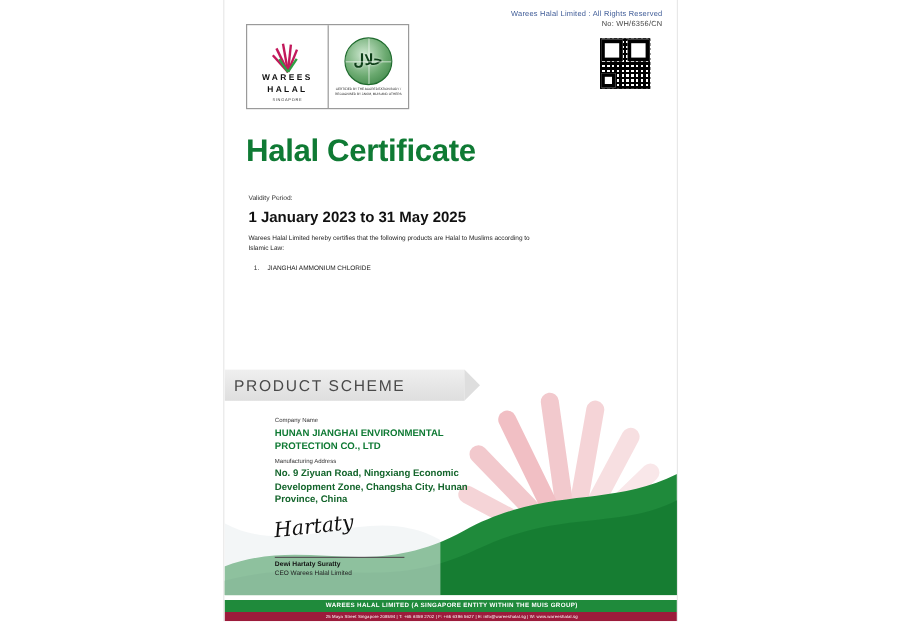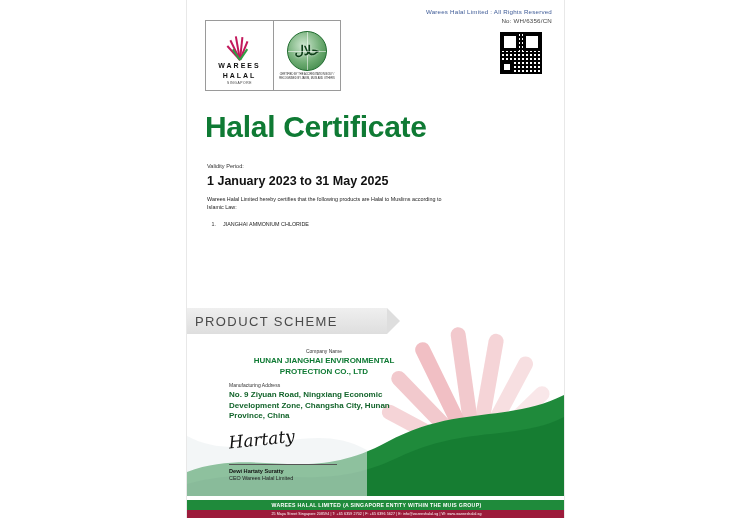--- a/index.html
+++ b/index.html
@@ -139,37 +139,37 @@
   }
   .globe::after {
     content: "";
     position: absolute; left: 0; top: 50%; width: 100%; height: 1px;
     background: rgba(255,255,255,.55);
   }
   .globe-ar {
     position: absolute; inset: 0;
     display: flex; align-items: center; justify-content: center;
     color: #0d3f18; font-size: 13px; font-weight: bold;
-    font-family: Liberation Serif, serif;
+    font-family: Liberation Mono, monospace;
     text-shadow: 0 0 2px rgba(255,255,255,.8);
   }
   .logo-right-cap {
     font-size: 2.6px;
     color: #222;
     text-align: center;
     line-height: 3.6px;
     margin-top: 2px;
     width: 62px;
   }
   
   .title {
     position: absolute;
     left: 18px;
     top: 110px;
-    font-size: 30px;
+    font-size: 26px;
     font-weight: bold;
     color: #0f7a34;
     letter-spacing: -.3px;
   }
   .validity-label {
     position: absolute;
     left: 20px; top: 163px;
     font-size: 5.6px;
     color: #333;
   }
@@ -259,21 +259,21 @@
     color: #333;
     margin-bottom: 2px;
   }
   .field-value {
     font-size: 8px;
     font-weight: bold;
     color: #0f7a34;
     line-height: 10.5px;
   }
   .field-value.dark { color: #14652c; }
-  .blk-company { position: absolute; left: 42px; top: 58px; width: 190px; text-align: center; }
+  .blk-company { position: absolute; left: 42px; top: 58px; width: 190px; }
   .blk-address { position: absolute; left: 42px; top: 92px; width: 190px; }
   .sig-wrap { position: absolute; left: 42px; top: 138px; width: 200px; }
   .sig {
     width: 88px; height: 34px;
     color: #111;
     font-family: "DejaVu Serif", serif;
     font-style: italic;
     font-size: 17px;
     transform: rotate(-6deg);
     white-space: nowrap;

